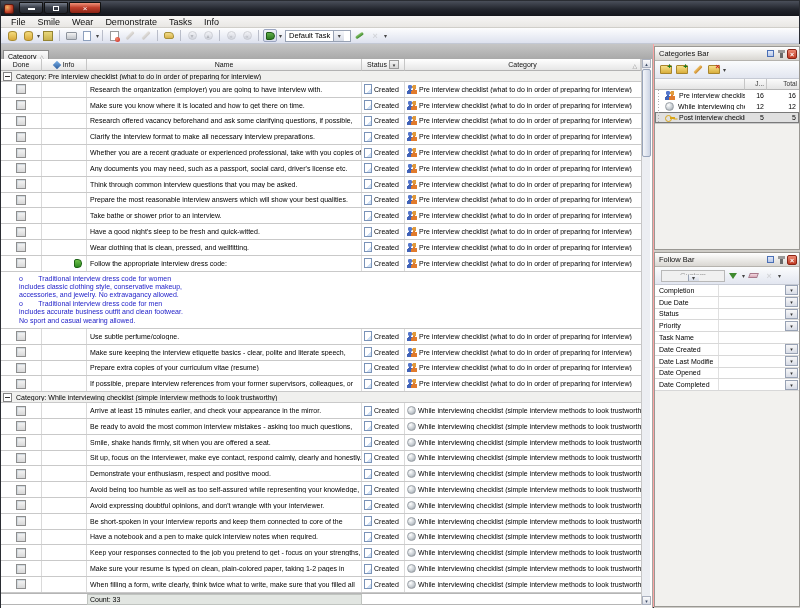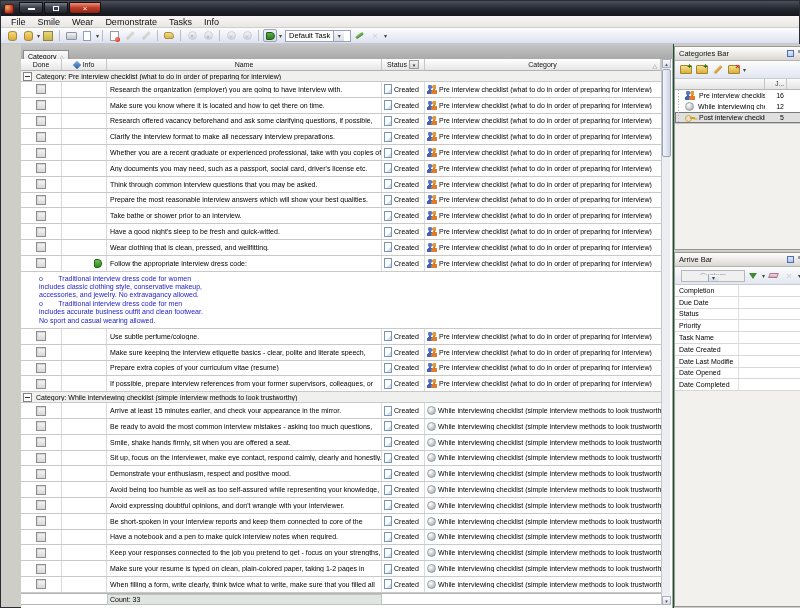--- a/index.html
+++ b/index.html
@@ -50,21 +50,21 @@
   .ti-x { color:#a8acb4; font-size:9px; font-weight:bold; line-height:10px; }
   .caret { font-size:6px; color:#444; line-height:6px; }
   .caret-btn { margin-left:1px; }
   .combo { height:12px; background:#fff; border:1px solid #98a2b4; display:flex; align-items:center; margin-left:3px; }
   .combo-text { font-size:7.5px; padding:0 3px; white-space:nowrap; overflow:hidden; }
   .combo-arrow { width:11px; height:100%; background:linear-gradient(#f6f7fa,#d8dde8); border-left:1px solid #98a2b4;
     display:flex; align-items:center; justify-content:center; }
   .task-combo { width:66px; }
 
   
-  .main { position:absolute; left:0; top:43px; right:0; bottom:0; background:#14532d;margin-left:20px; }
+  .main { position:absolute; left:0; top:43px; right:0; bottom:0; background:#fca5a5; }
   .grid-area { position:absolute; left:0; top:0; width:652px; height:565px; background:#fff; border-right:1px solid #a8a6a1; }
 
   .groupby { position:absolute; left:0; top:0; width:652px; height:15px; background:linear-gradient(#c6c6c6,#a9a9a9); padding:1px 0 0 2px; }
   .groupby-tab { display:inline-flex; align-items:center; height:13px; background:linear-gradient(#fbfbfb,#e4e4e4);
     border:1px solid #8a8a8a; padding:0 4px; font-size:7px; }
   .sort-tri { font-size:6px; color:#8a8a8a; margin-left:3px; }
 
   .colheaders { position:absolute; left:0; top:15px; width:640px; height:12px; display:flex; }
   .ch { background:linear-gradient(#ffffff,#e6e6e6); border-right:1px solid #c6c6c6; border-bottom:1px solid #b2b2b2;
     font-size:7px; line-height:11px; text-align:center; color:#111; display:flex; align-items:center; justify-content:center; position:relative; }
@@ -854,21 +854,21 @@
           </span>
           <span class="cat-c cat-c1">5</span>
           <span class="cat-c cat-c2">5</span>
         </div>
             </div>
         </div>
       </div>
 
       <div class="panel panel-filters">
         <div class="ptitle">
-          <span class="ptitle-text">Arrive Bar</span>
+          <span class="ptitle-text">Follow Bar</span>
           <span class="pbtn">
               <span class="rest-ico"></span>
             </span>
           <span class="pbtn">
               <span class="pin-ico"></span>
             </span>
           <span class="pbtn">
               <span class="close-ico">×</span>
             </span>
         </div>

